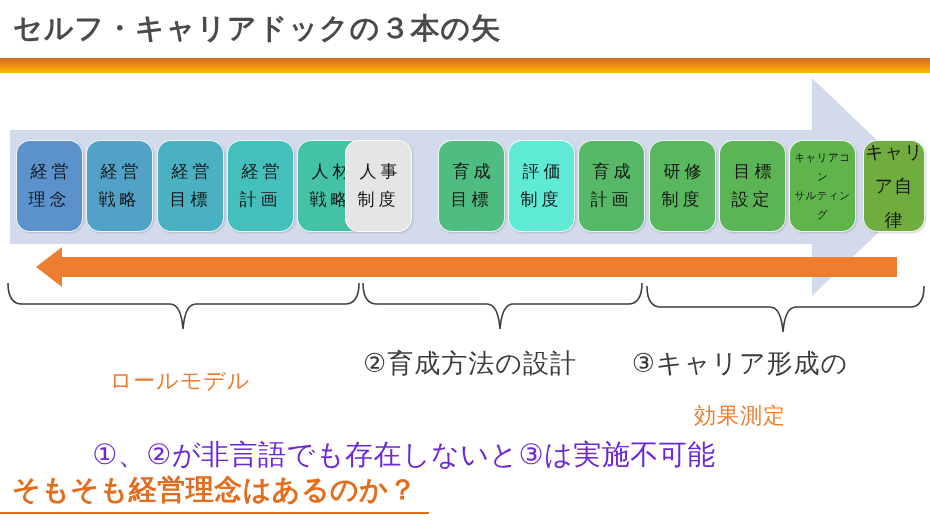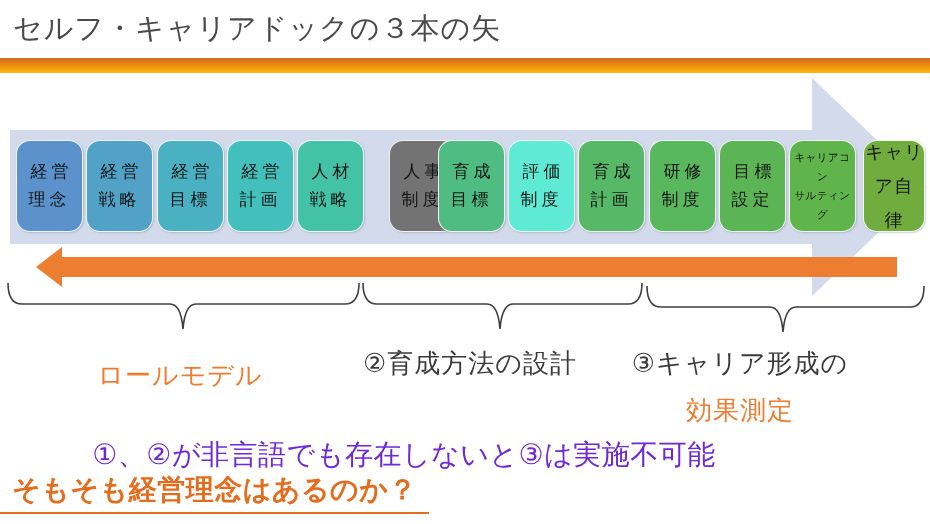--- a/index.html
+++ b/index.html
@@ -1,21 +1,21 @@
 <!DOCTYPE html>
 <html><head>
 <meta charset="utf-8">
 <style>
   html,body{margin:0;padding:0;background:#fff;}
   .slide{
     position:relative;width:930px;height:524px;background:#ffffff;overflow:hidden;
     font-family:"Liberation Sans","DejaVu Sans",sans-serif;
   }
   .title{
-    position:absolute;left:13px;top:9px;font-size:29px;font-weight:400;
+    position:absolute;left:13px;top:9px;font-size:29px;font-weight:700;
     color:#4a4a4a;letter-spacing:1px;white-space:nowrap;
   }
   .rule{
     position:absolute;left:0;top:58px;width:930px;height:15px;
     background:linear-gradient(180deg,#cf6a1f 0%,#f0900f 55%,#fdba0a 100%);
   }
   .shape-layer{position:absolute;left:0;top:0;width:930px;height:524px;}
   .box{
     position:absolute;top:140px;width:67px;height:92px;border-radius:14px;
     border:1px solid rgba(255,255,255,0.9);
@@ -23,21 +23,21 @@
     display:flex;align-items:center;justify-content:center;box-sizing:border-box;
   }
   .box-label{
     white-space:pre-line;text-align:center;font-size:17px;line-height:1.65;
     color:#141414;letter-spacing:4px;text-indent:4px;
   }
   .box-label.small{font-size:10.5px;letter-spacing:0.5px;text-indent:0;line-height:1.8;}
   .box-label.medium{font-size:18px;letter-spacing:1px;text-indent:1px;line-height:1.9;}
   .group{position:absolute;top:346px;width:320px;text-align:center;}
   .group .g-line1{font-size:26px;color:#3a3a3a;letter-spacing:1px;}
-  .group .g-line2{font-size:26px;color:#ed7d31;letter-spacing:1px;margin-top:12px;}
+  .group .g-line2{font-size:22px;color:#ed7d31;letter-spacing:1px;margin-top:20px;}
   .footer1{
     position:absolute;left:0;top:436px;width:808px;text-align:center;
     font-size:28px;color:#6d28d9;letter-spacing:0.5px;
   }
   .footer2{
     position:absolute;left:0;top:471px;width:930px;text-align:left;
   }
   .footer2 span{
     display:inline-block;font-size:28px;font-weight:bold;color:#e36d1d;
     border-bottom:2.5px solid #e36d1d;padding:0 12px 3px 12px;letter-spacing:0.5px;
@@ -72,21 +72,21 @@
 目標</span>
     </div>
   <div class="box" style="left: 227px; background: rgb(67, 192, 187);">
       <span class="box-label">経営
 計画</span>
     </div>
   <div class="box" style="left: 297px; background: rgb(68, 194, 166);">
       <span class="box-label">人材
 戦略</span>
     </div>
-  <div class="box" style="left: 345px; background: #737373; margin-left: 44px;">
+  <div class="box" style="left: 345px; background: #e5e5e5;">
       <span class="box-label">人事
 制度</span>
     </div>
   <div class="box" style="left: 438px; background: rgb(79, 189, 130);">
       <span class="box-label">育成
 目標</span>
     </div>
   <div class="box" style="left: 508px; background: #5eead4;">
       <span class="box-label">評価
 制度</span>

